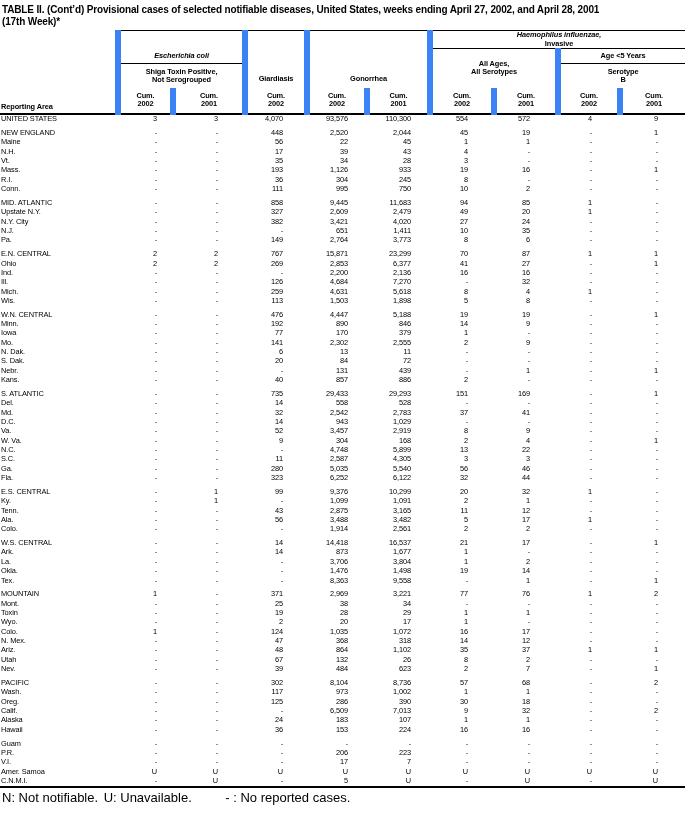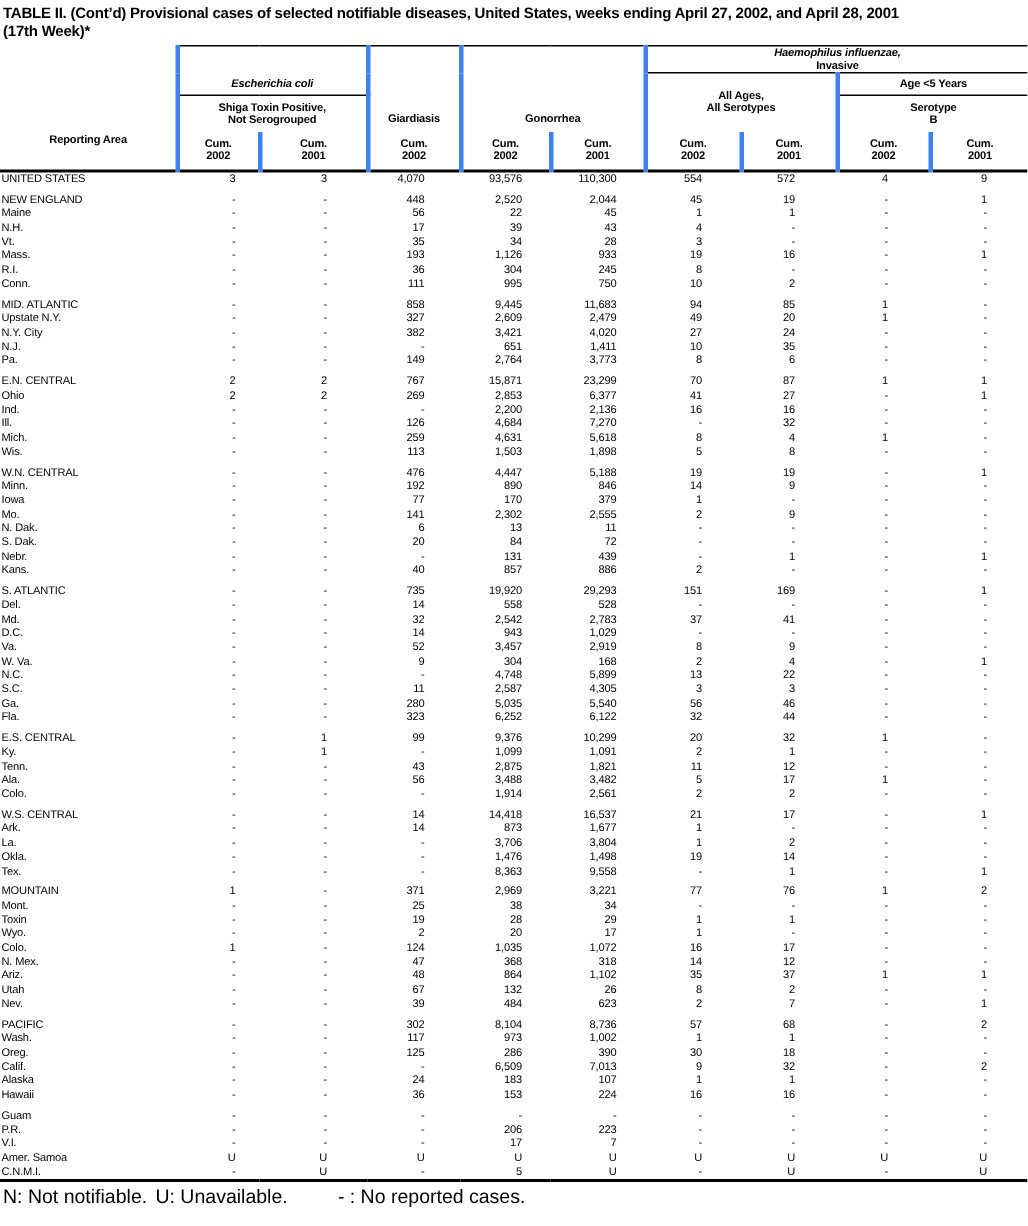--- a/index.html
+++ b/index.html
@@ -8,27 +8,27 @@
     font-family:"Liberation Sans", sans-serif;
   }
   .page{width:685px;}
   .title{
     font-weight:bold;font-size:10px;line-height:1.2;
     padding:4px 2px 2px 2px;letter-spacing:-0.15px;
   }
   table{border-collapse:collapse;table-layout:fixed;width:685px;}
   th,td{margin:0;padding:0;font-size:7.4px;line-height:1.08;overflow:hidden;}
   thead th{font-weight:bold;text-align:center;vertical-align:middle;letter-spacing:-0.1px;}
-  .bl{border-left:3px solid #3b82f6;}
+  .bl{border-left:6px solid #3b82f6;}
   .bt{border-top:1px solid #000;}
   .bb{border-bottom:1px solid #000;}
   .r1{height:17px}.r2{height:15px}.r3{height:24px}.r4{height:26px}
   .area-th{
-    text-align:center;vertical-align:bottom;
-    padding:0 0 16px 1px;border-bottom:2px solid #000;
+    text-align:left;vertical-align:bottom;
+    padding:0 0 2px 1px;border-bottom:2px solid #000;
   }
   tr.cum-row th{border-bottom:2px solid #000;vertical-align:middle;}
   .vbot{vertical-align:bottom;padding-bottom:5px;}
   .pre{white-space:pre-line;}
   .ital{font-style:italic;}
   .two-line div{line-height:1.15;}
   tbody td{height:9.35px;vertical-align:middle;}
   td.area{text-align:left;padding-left:1px;letter-spacing:-0.1px;}
   td.val{text-align:right;letter-spacing:-0.1px;}
   .c1{padding-right:16px}.c2{padding-right:27px}.c3{padding-right:24px}
@@ -463,21 +463,21 @@
           <td class="val c9">-</td>
         </tr>
         <tr class="gap">
           <td colspan="10"></td>
         </tr>
         <tr class="data-row">
           <td class="area">S. ATLANTIC</td>
           <td class="val c1">-</td>
           <td class="val c2">-</td>
           <td class="val c3">735</td>
-          <td class="val c4">19,920</td>
+          <td class="val c4">29,433</td>
           <td class="val c5">29,293</td>
           <td class="val c6">151</td>
           <td class="val c7">169</td>
           <td class="val c8">-</td>
           <td class="val c9">1</td>
         </tr>
         <tr class="data-row">
           <td class="area">Del.</td>
           <td class="val c1">-</td>
           <td class="val c2">-</td>
@@ -611,21 +611,21 @@
           <td class="val c7">1</td>
           <td class="val c8">-</td>
           <td class="val c9">-</td>
         </tr>
         <tr class="data-row">
           <td class="area">Tenn.</td>
           <td class="val c1">-</td>
           <td class="val c2">-</td>
           <td class="val c3">43</td>
           <td class="val c4">2,875</td>
-          <td class="val c5">1,821</td>
+          <td class="val c5">3,165</td>
           <td class="val c6">11</td>
           <td class="val c7">12</td>
           <td class="val c8">-</td>
           <td class="val c9">-</td>
         </tr>
         <tr class="data-row">
           <td class="area">Ala.</td>
           <td class="val c1">-</td>
           <td class="val c2">-</td>
           <td class="val c3">56</td>

